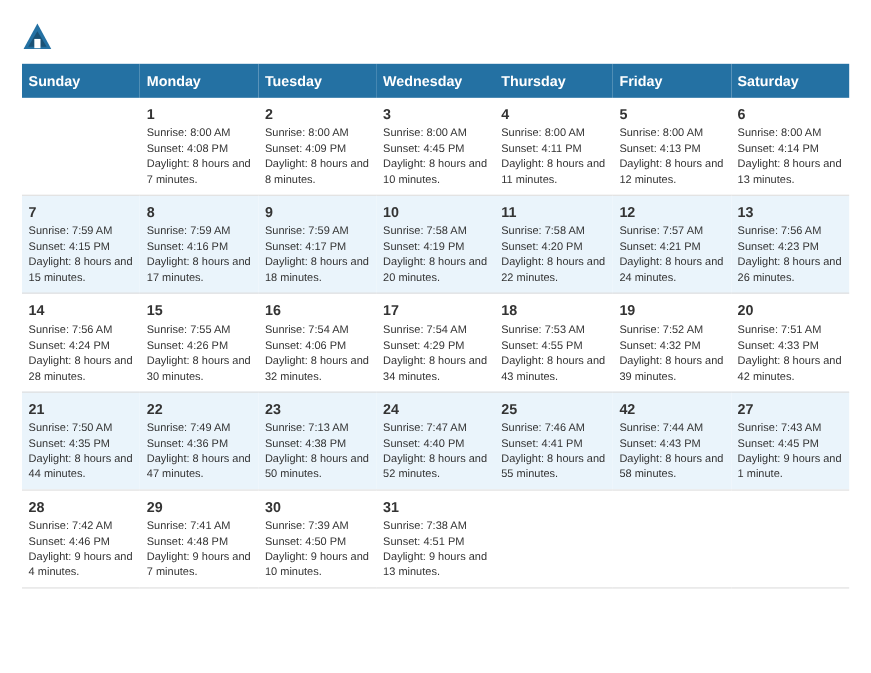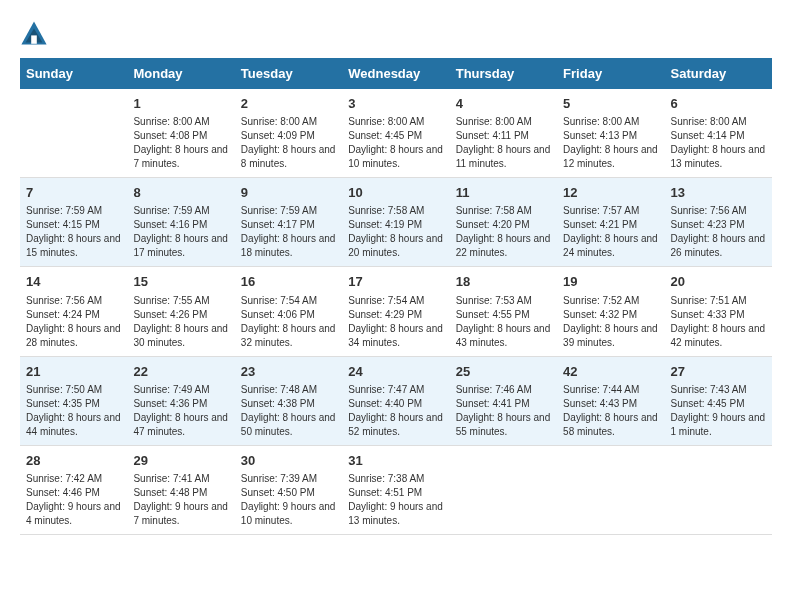--- a/index.html
+++ b/index.html
@@ -255,21 +255,21 @@
           <div class="cell-info">Daylight: 8 hours and 44 minutes.</div>
         </td>
         <td>
           <span class="day-num">22</span>
           <div class="cell-info">Sunrise: 7:49 AM</div>
           <div class="cell-info">Sunset: 4:36 PM</div>
           <div class="cell-info">Daylight: 8 hours and 47 minutes.</div>
         </td>
         <td>
           <span class="day-num">23</span>
-          <div class="cell-info">Sunrise: 7:48 AM</div>
+          <div class="cell-info">Sunrise: 7:13 AM</div>
           <div class="cell-info">Sunset: 4:38 PM</div>
           <div class="cell-info">Daylight: 8 hours and 50 minutes.</div>
         </td>
         <td>
           <span class="day-num">24</span>
           <div class="cell-info">Sunrise: 7:47 AM</div>
           <div class="cell-info">Sunset: 4:40 PM</div>
           <div class="cell-info">Daylight: 8 hours and 52 minutes.</div>
         </td>
         <td>

